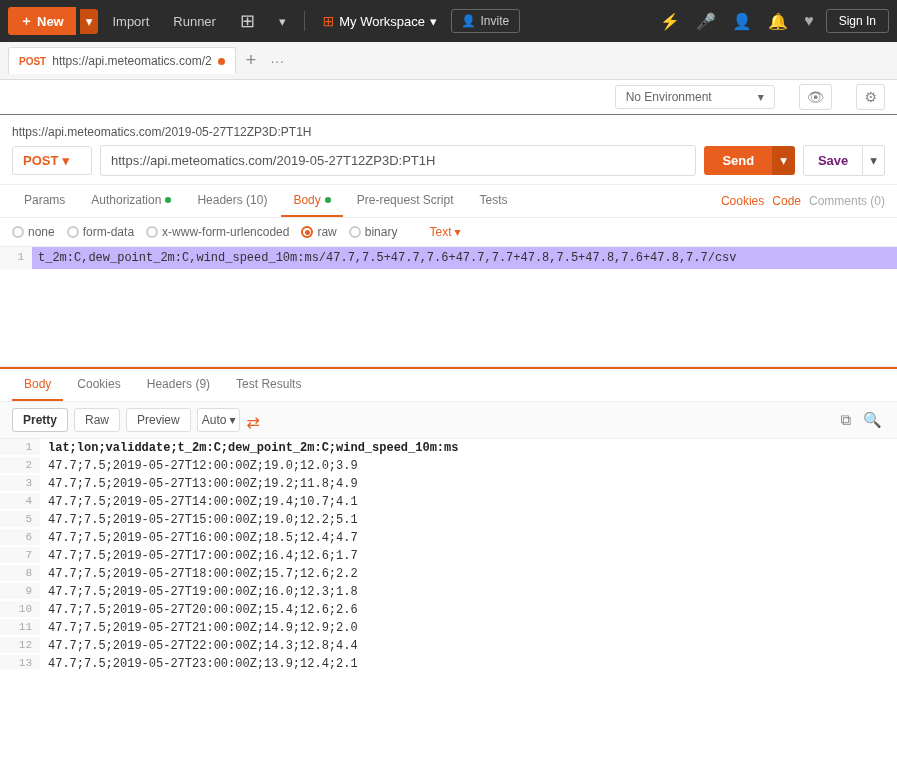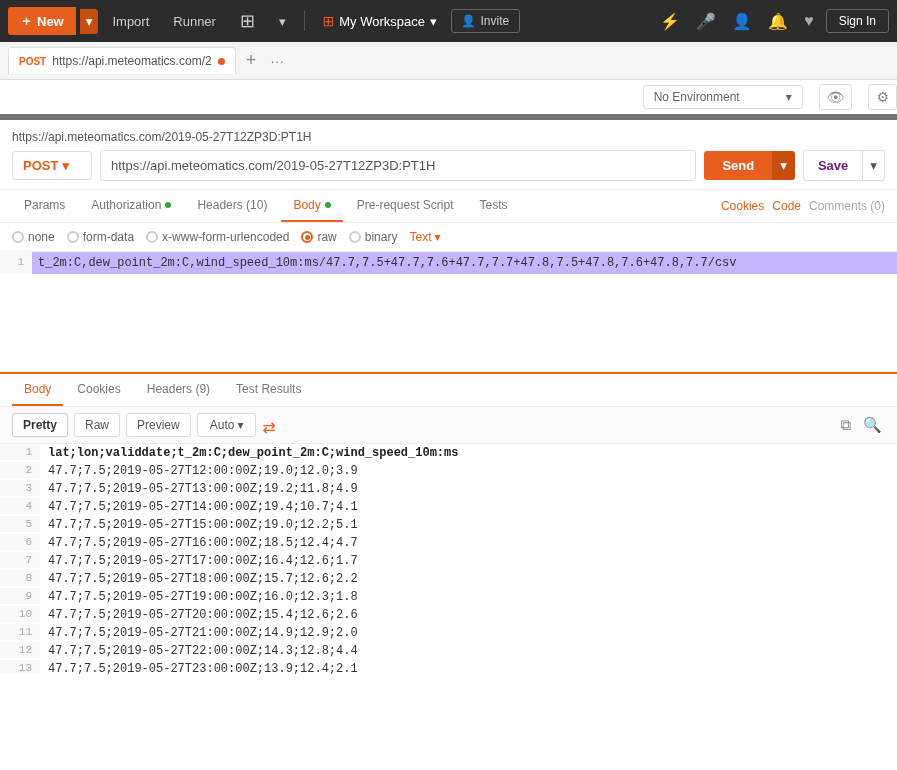--- a/index.html
+++ b/index.html
@@ -143,23 +143,23 @@
       cursor: pointer;
       color: #888;
       padding: 0 4px;
     }
 
     
     .env-bar {
       display: flex;
       align-items: center;
       justify-content: flex-end;
-      padding: 4px 0;
-      gap: 16px;
-      border-bottom: 6px solid #737373;
+      padding: 4px 12px;
+      gap: 24px;
+      border-bottom: 1px solid #737373;
     }
     .env-select {
       display: flex;
       align-items: center;
       gap: 4px;
       border: 1px solid #ddd;
       border-radius: 3px;
       padding: 4px 10px;
       font-size: 12px;
       color: #666;
@@ -338,20 +338,21 @@
       border-radius: 50%;
       background: #e85e1e;
     }
     .body-text-link {
       color: #e85e1e;
       display: flex;
       align-items: flex-start;
       gap: 3px;
       cursor: pointer;
       font-size: 12px;
+      margin-left: 20px;
     }
 
     
     .editor-area {
       background: #fff;
       padding: 0;
       font-family: 'Courier New', monospace;
       font-size: 12px;
       color: #333;
       border-bottom: 1px solid #eee;
@@ -446,21 +447,21 @@
     .view-btn.active {
       background: #fff;
       border-color: #ccc;
       font-weight: 600;
       color: #333;
     }
     .format-btn {
       display: flex;
       align-items: center;
       gap: 3px;
-      padding: 4px 12px;
+      padding: 4px 4px;
       border: 1px solid #ddd;
       border-radius: 3px;
       font-size: 12px;
       cursor: pointer;
       background: #fff;
       color: #555;
     }
     .resp-toolbar-right {
       margin-left: auto;
       display: flex;

